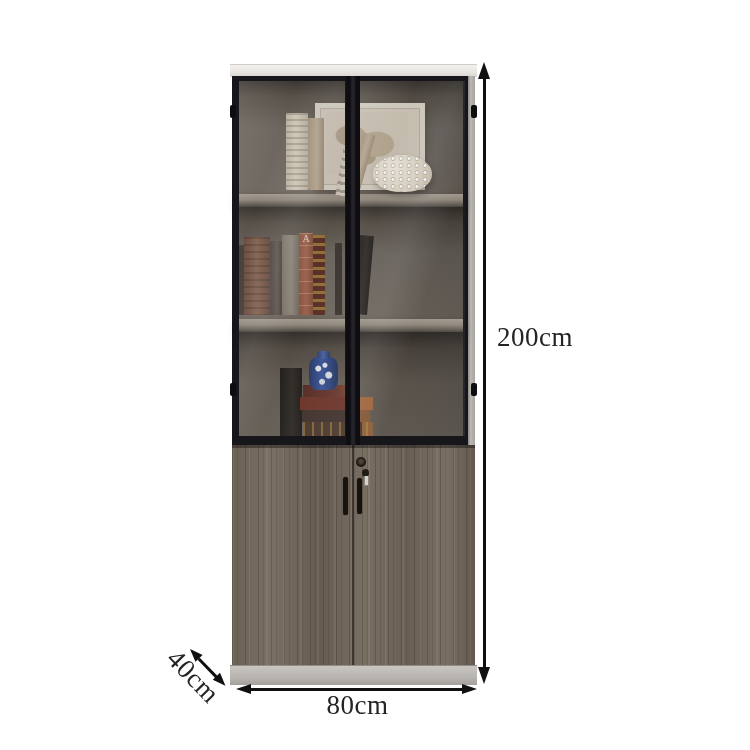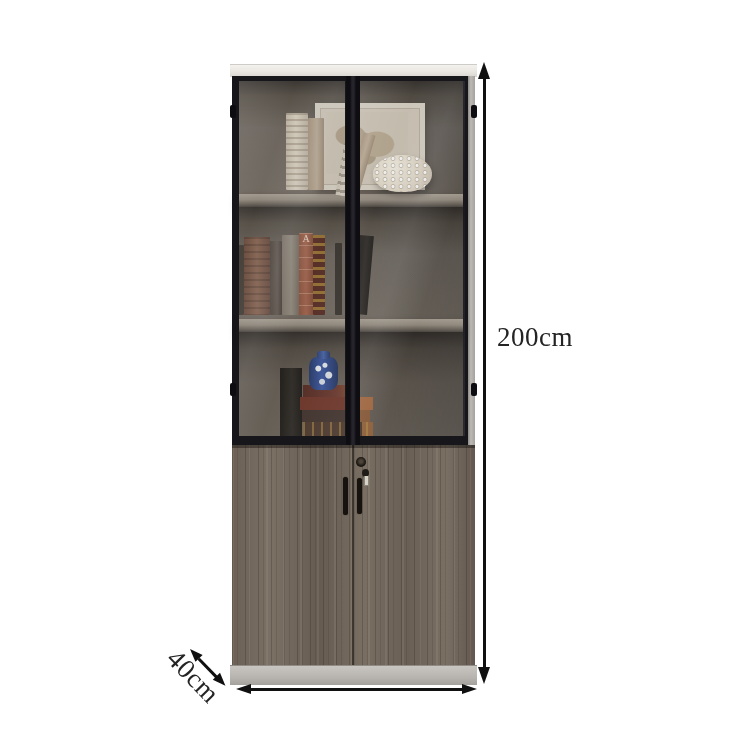--- a/index.html
+++ b/index.html
@@ -204,20 +204,21 @@
   <div class="abs base-plinth"></div>
 
   <div class="abs arr arr-up" style="left:478px;top:62px;"></div>
   <div class="abs dim-line" style="left:483px;top:78px;width:2.5px;height:590px;"></div>
   <div class="abs arr arr-down" style="left:478px;top:667px;"></div>
   <div class="abs dim-label label-height">200cm</div>
 
   <div class="abs arr arr-left" style="left:236px;top:684px;"></div>
   <div class="abs dim-line" style="left:251px;top:688px;width:212px;height:2.5px;"></div>
   <div class="abs arr arr-right" style="left:462px;top:684px;"></div>
+  <div class="abs dim-label label-width">80cm</div>
 
   <div class="abs depth-group">
     <div class="abs arr arr-dl" style="left:0;top:-5px;"></div>
     <div class="abs dim-line" style="left:13px;top:-1px;width:26px;height:2.5px;"></div>
     <div class="abs arr arr-dr" style="left:38px;top:-5px;"></div>
   </div>
   <div class="abs dim-label label-depth">40cm</div>
 
 </div>
 

